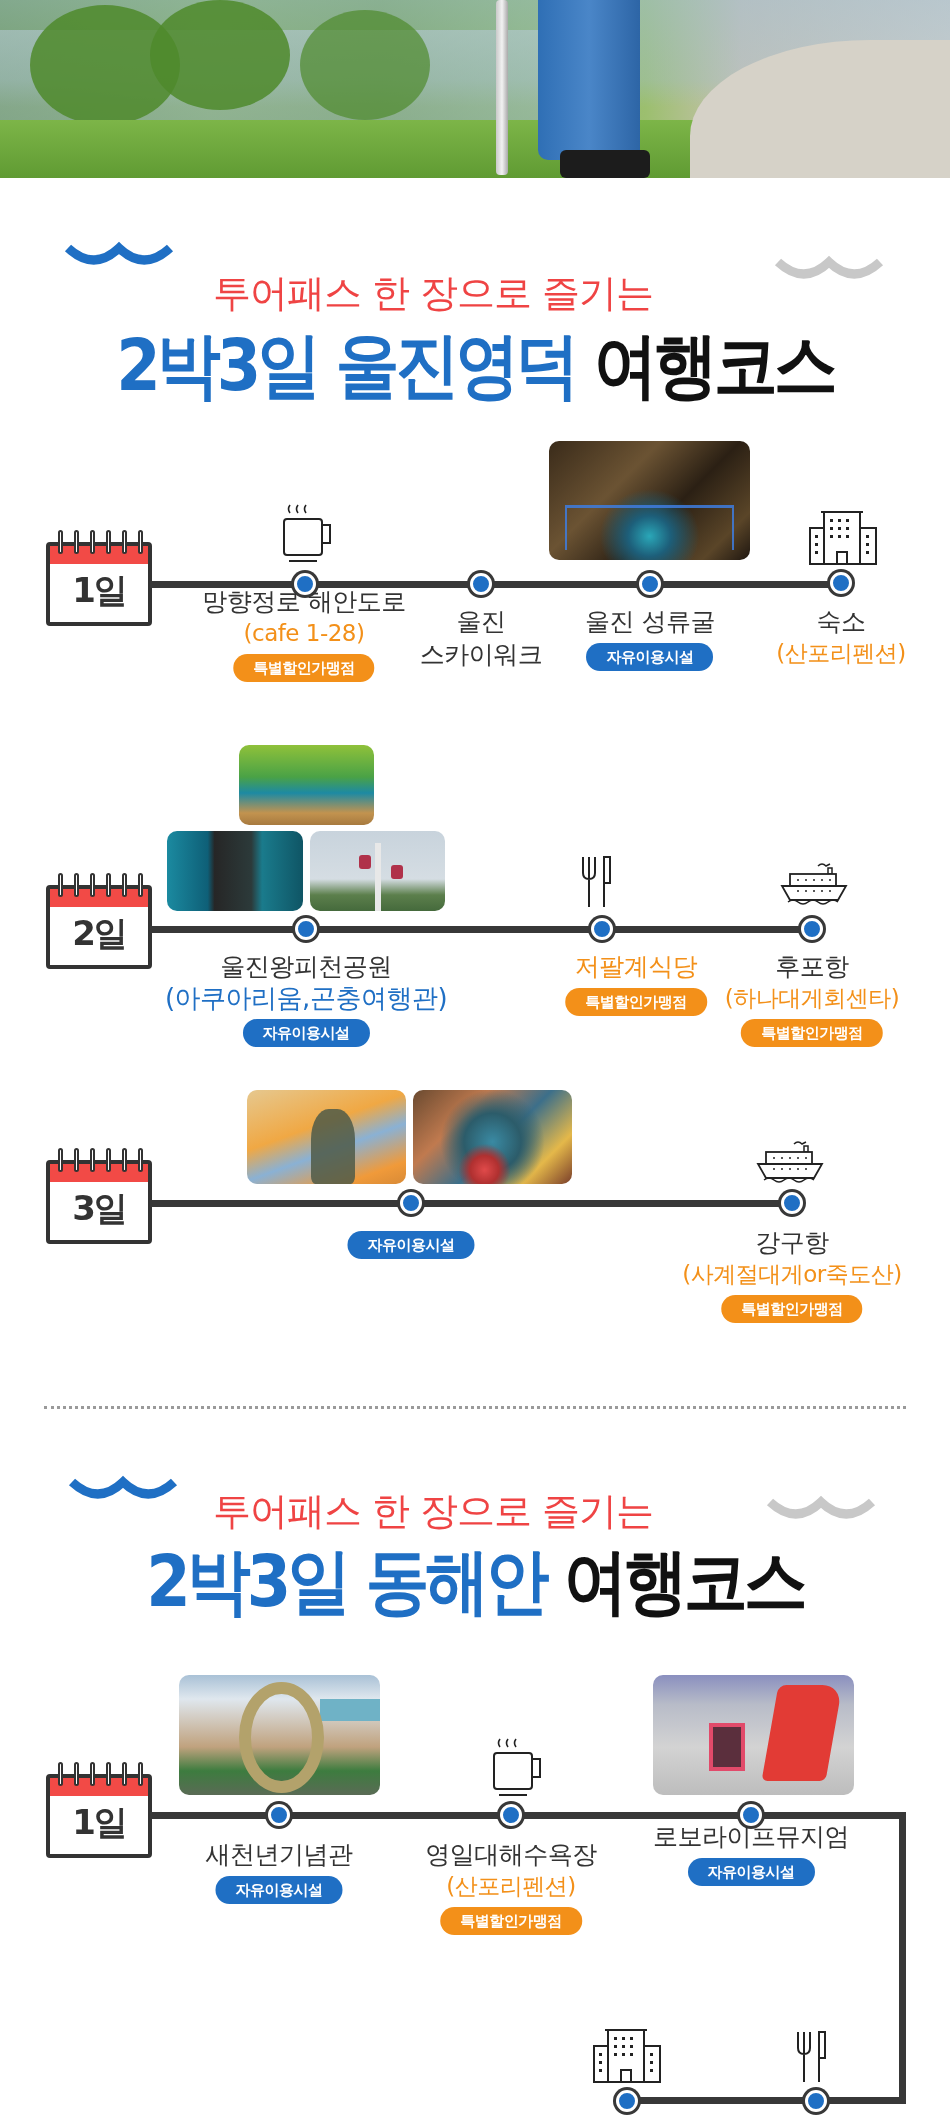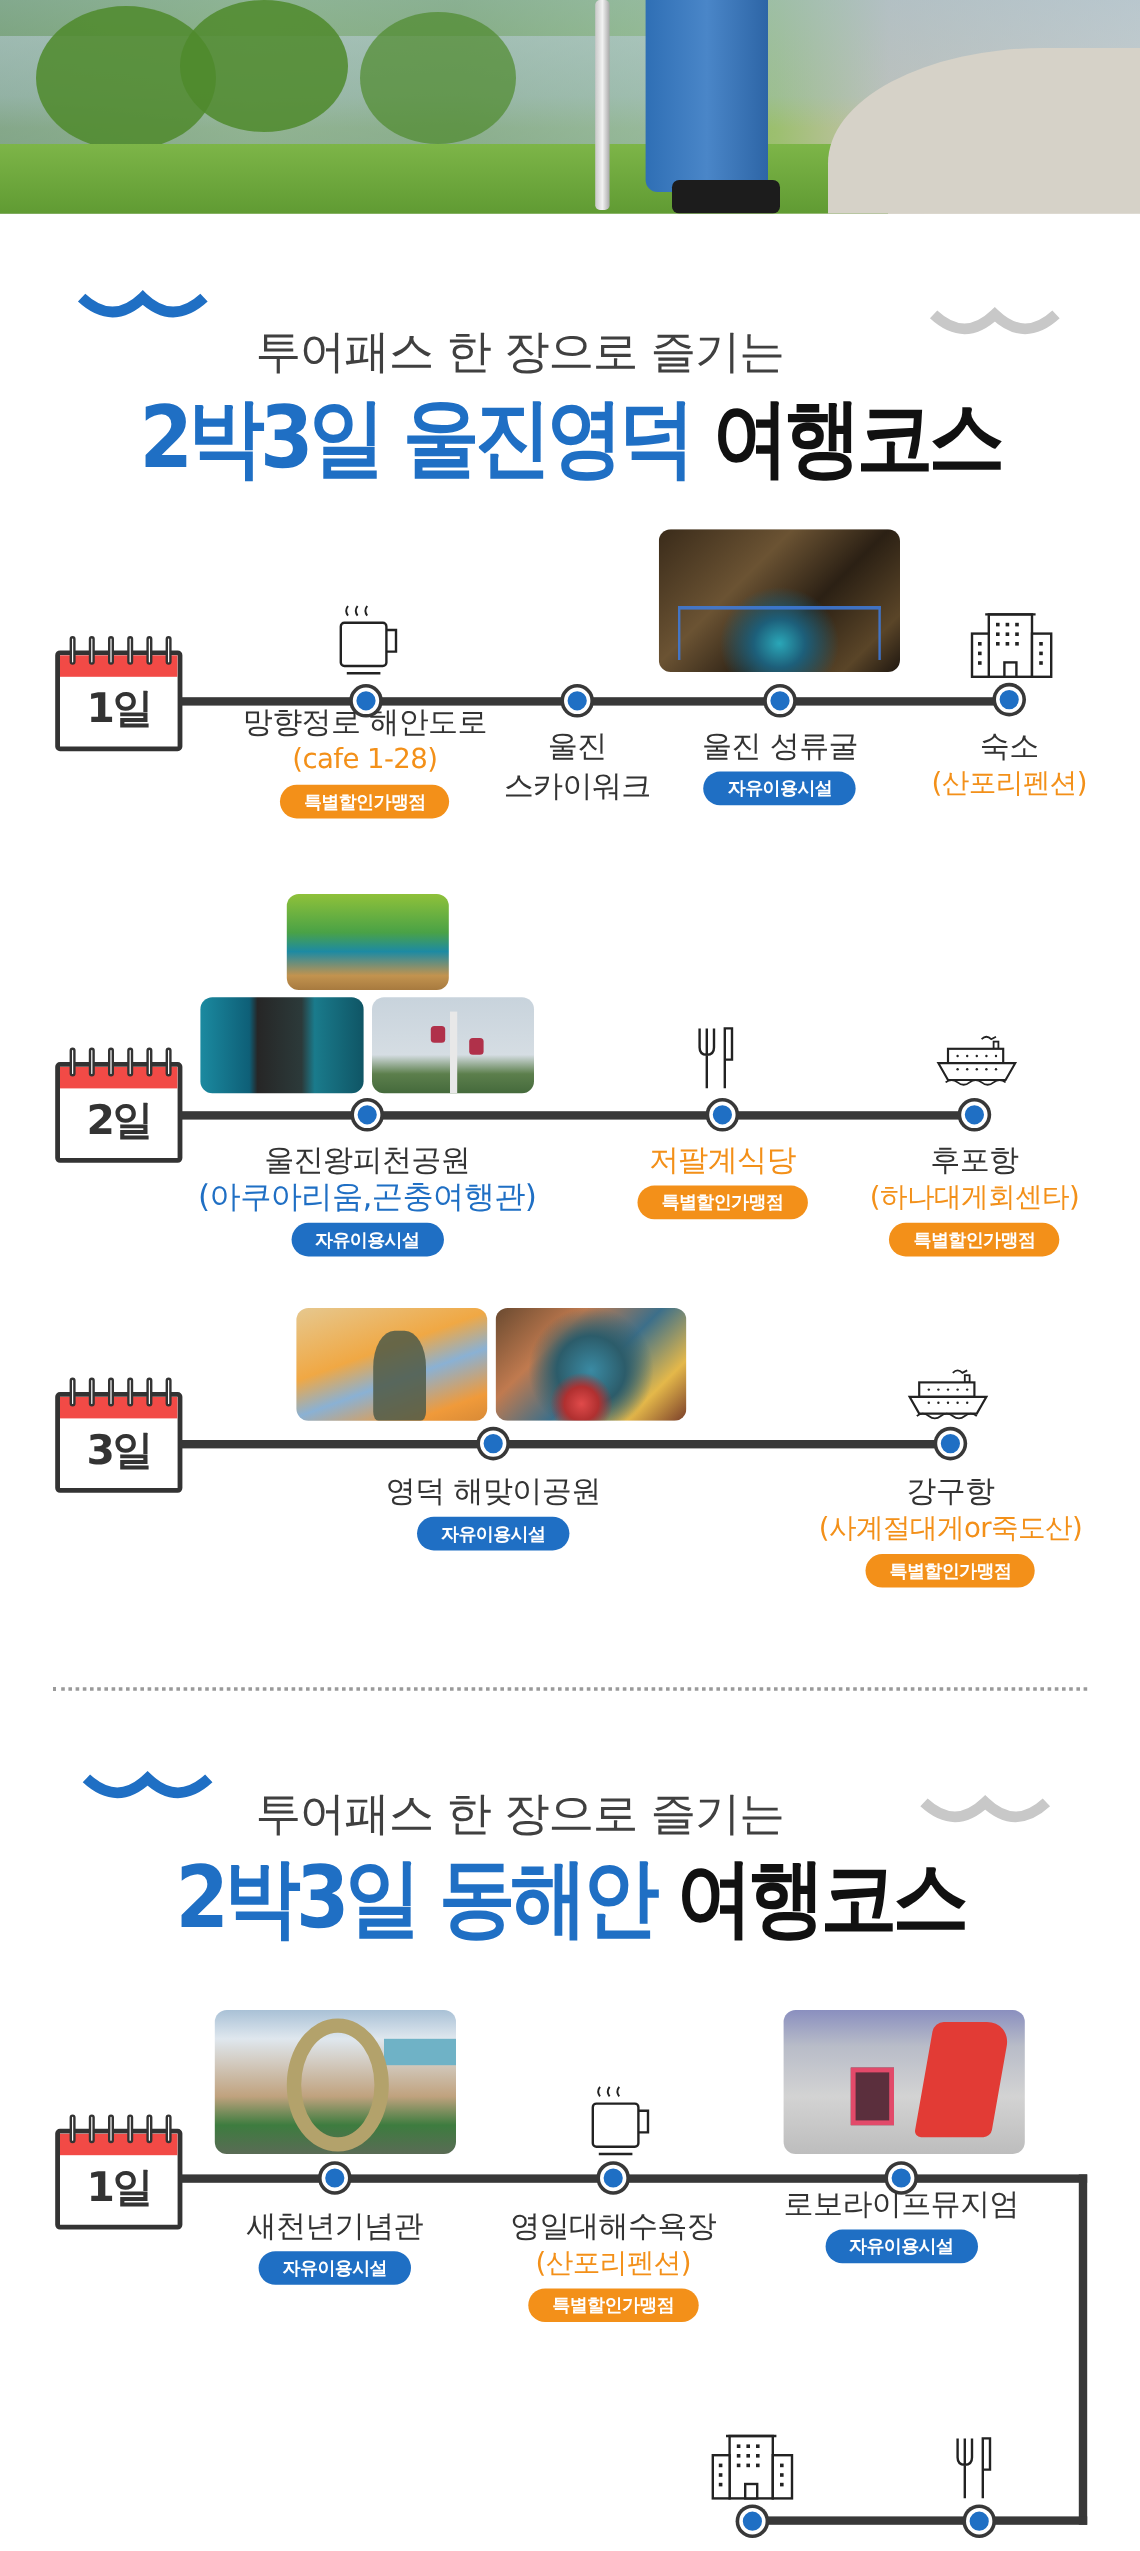--- a/index.html
+++ b/index.html
@@ -18,21 +18,21 @@
   .hero .grass { left: 0; top: 120px; width: 740px; height: 60px; background: linear-gradient(180deg,#7db548,#5f9a32); }
   .hero .road { left: 690px; top: 40px; width: 300px; height: 160px; background: #d6d2c8; border-radius: 60% 0 0 0; }
   .hero .pole { left: 496px; top: 0; width: 12px; height: 175px; background: linear-gradient(90deg,#c9c9c9,#f2f2f2,#a9a9a9); border-radius: 4px; }
   .hero .legs { left: 538px; top: 0; width: 102px; height: 160px; background: linear-gradient(90deg,#2f6fb5,#4a86c8,#2d65a6); border-radius: 0 0 10px 10px; }
   .hero .shoes { left: 560px; top: 150px; width: 90px; height: 28px; background: #1c1c1c; border-radius: 6px; }
 
   
   .wave svg { display: block; }
 
   
-  .subtitle { width: 842px; text-align: center; font-size: 38px; font-weight: 400; color: #404040; letter-spacing: -1px; padding-left: 24px; }
+  .subtitle { width: 842px; text-align: center; font-size: 38px; font-weight: 400; color: #ef4444; letter-spacing: -1px; padding-left: 24px; }
   .title { width: 950px; text-align: center; font-size: 64px; font-weight: 900; letter-spacing: -4px; font-family: "DejaVu Sans", sans-serif; transform: scaleY(1.12); }
   .title .blue { color: #1f6fc4; }
   .title .black { color: #111; }
 
   
   .cal { width: 106px; height: 96px; }
   .cal .body { left: 0; top: 12px; width: 106px; height: 84px; border: 4px solid #333; border-radius: 4px; background: #fff; overflow: hidden; }
   .cal .band { left: 0; top: 0; width: 100%; height: 18px; background: #f24a46; }
   .cal .ring { top: 0; width: 5px; height: 24px; background: #fff; border: 2px solid #333; border-radius: 3px; }
   .cal .label { left: 0; top: 38px; width: 106px; text-align: center; font-size: 34px; font-weight: 900; color: #333; letter-spacing: -2px; }
@@ -238,21 +238,21 @@
 
 <div class="abs dot" style="left:295px;top:918px;"></div>
 <div class="abs dot" style="left:591px;top:918px;"></div>
 <div class="abs dot" style="left:801px;top:918px;"></div>
 
 <div class="abs stop" style="left:306px;top:950px;">
   <span class="name">울진왕피천공원</span>
   <span class="sub blue">(아쿠아리움,곤충여행관)</span>
   <span class="badge blue">자유이용시설</span>
 </div>
-<div class="abs stop" style="left:602px;top:950px;">
+<div class="abs stop" style="left:636px;top:950px;">
   <span class="name orange">저팔계식당</span>
   <span class="badge orange">특별할인가맹점</span>
 </div>
 <div class="abs stop" style="left:812px;top:950px;">
   <span class="name">후포항</span>
   <span class="sub orange">(하나대게회센타)</span>
   <span class="badge orange">특별할인가맹점</span>
 </div>
 
 <div class="abs photo ph-trick" style="left:247px;top:1090px;width:159px;height:94px;">
@@ -293,21 +293,20 @@
         <circle cx="50" cy="29" r="1"></circle>
       </g>
       <path d="M8 40 q5 -4 10 0 q5 4 10 0 q5 -4 10 0 q5 4 10 0 q5 -4 10 0" fill="none" stroke="#222" stroke-width="1.5"></path>
     </svg>
 </div>
 
 <div class="abs dot" style="left:400px;top:1192px;"></div>
 <div class="abs dot" style="left:781px;top:1192px;"></div>
 
 <div class="abs stop" style="left:411px;top:1226px;">
-  <span class="name">영덕 해맞이공원</span>
   <span class="badge blue">자유이용시설</span>
 </div>
 <div class="abs stop" style="left:792px;top:1226px;">
   <span class="name">강구항</span>
   <span class="sub orange">(사계절대게or죽도산)</span>
   <span class="badge orange">특별할인가맹점</span>
 </div>
 
 <div class="abs divider"></div>
 

